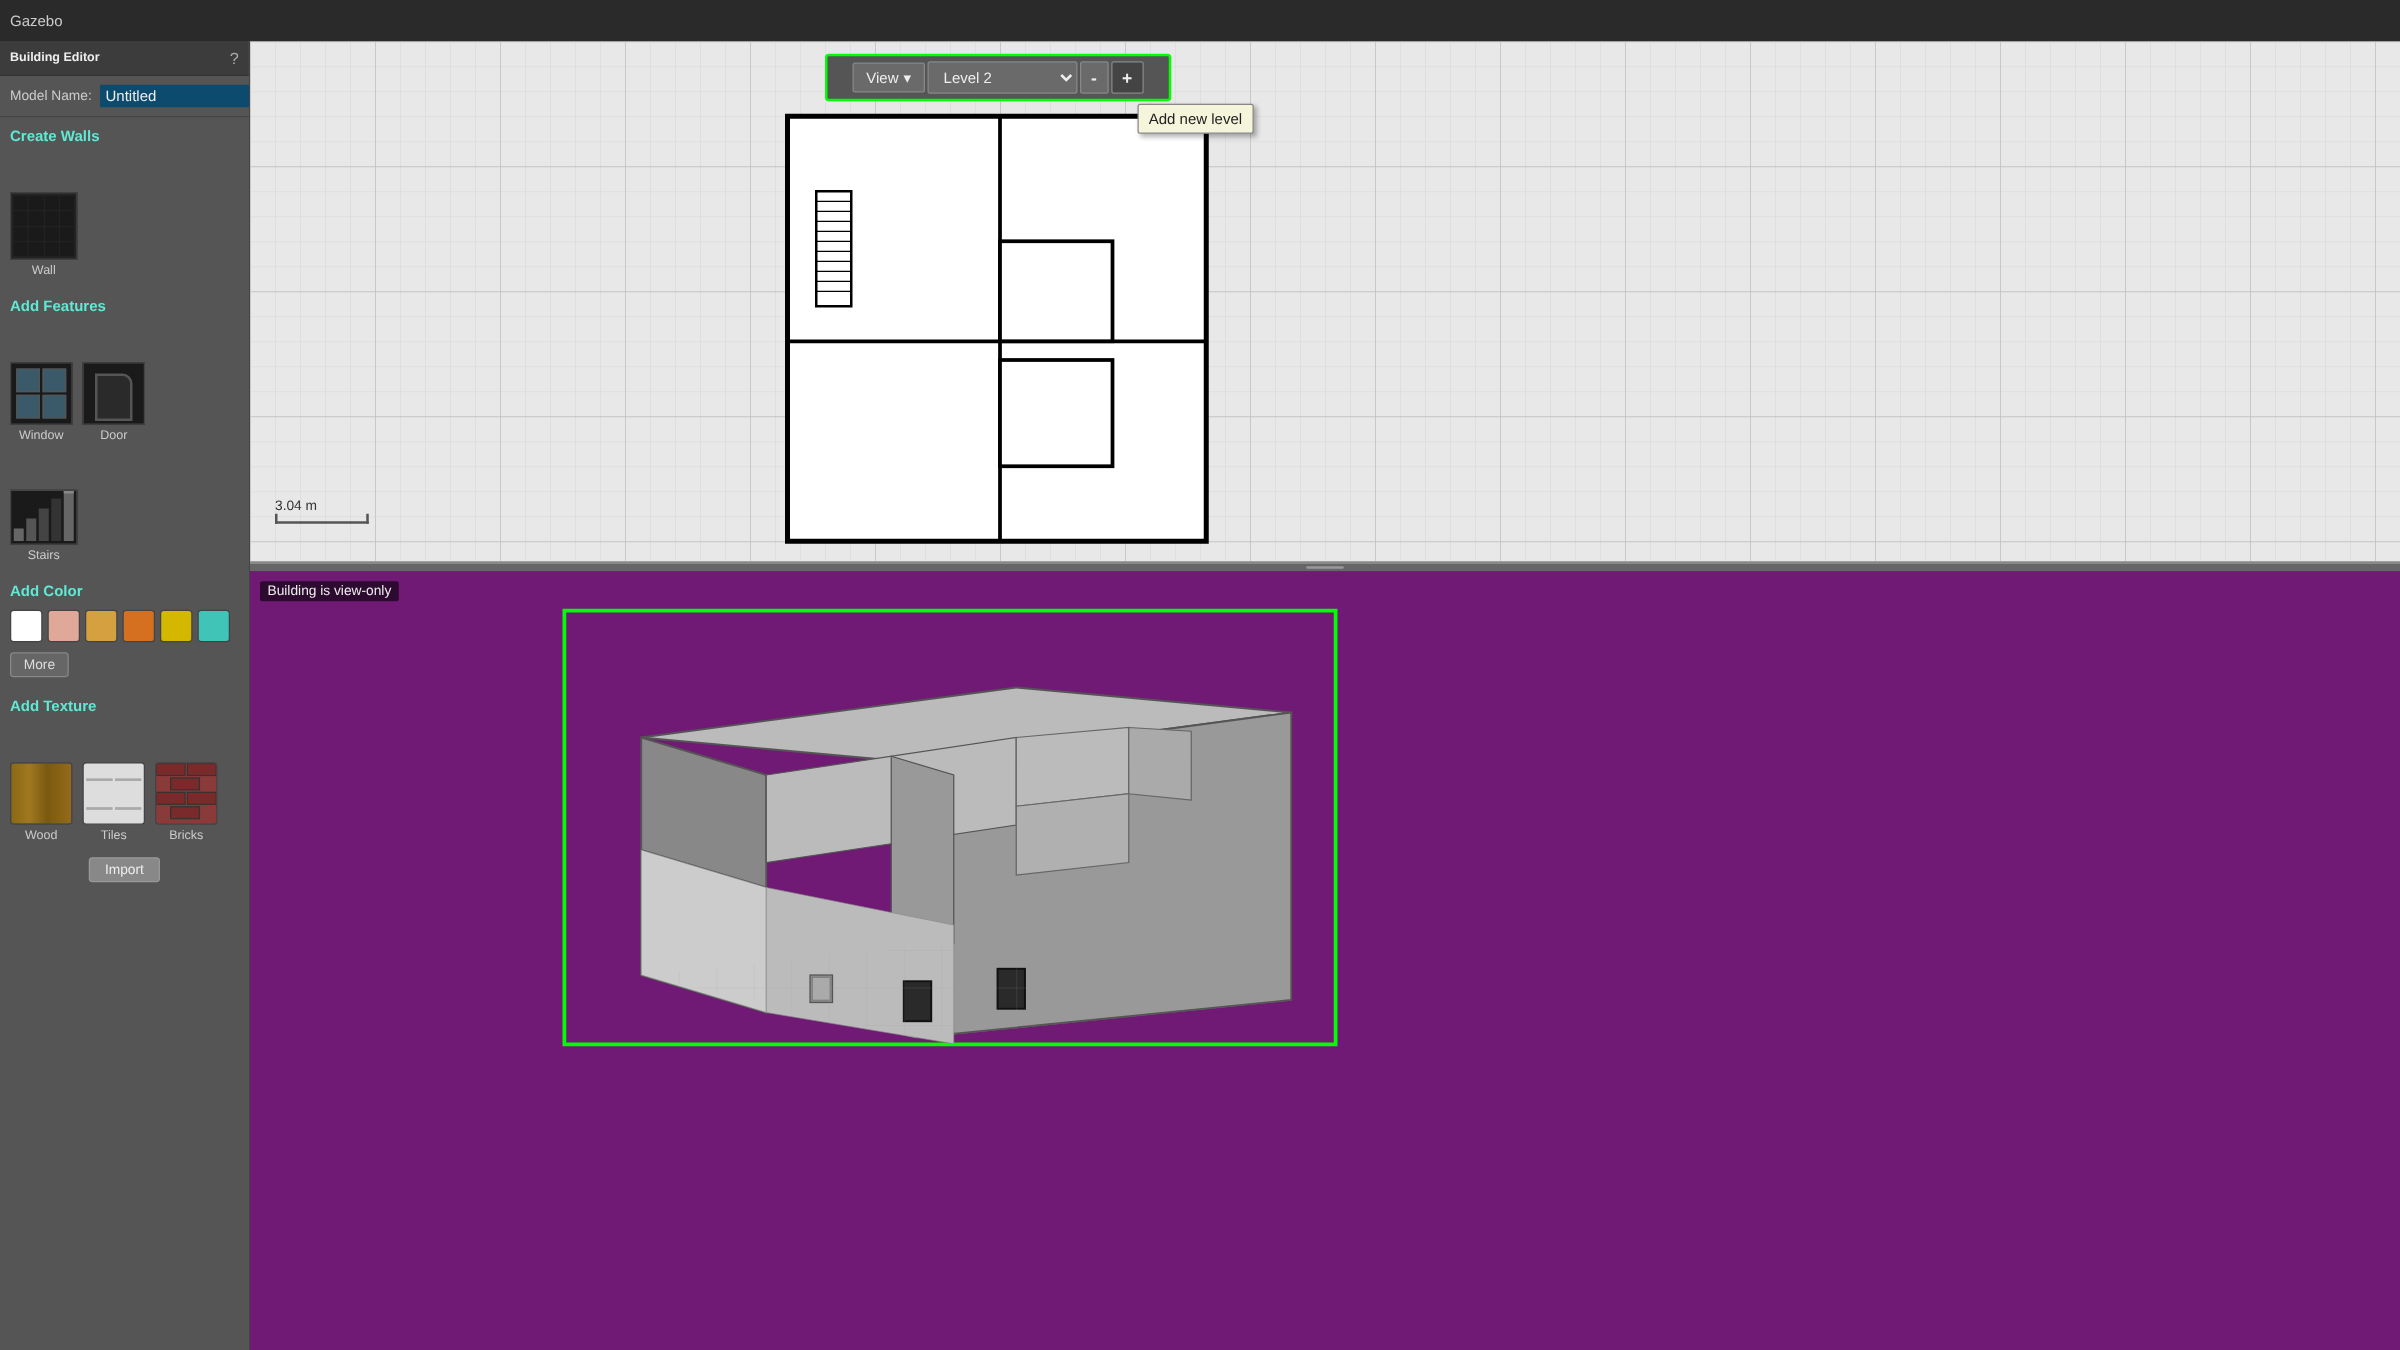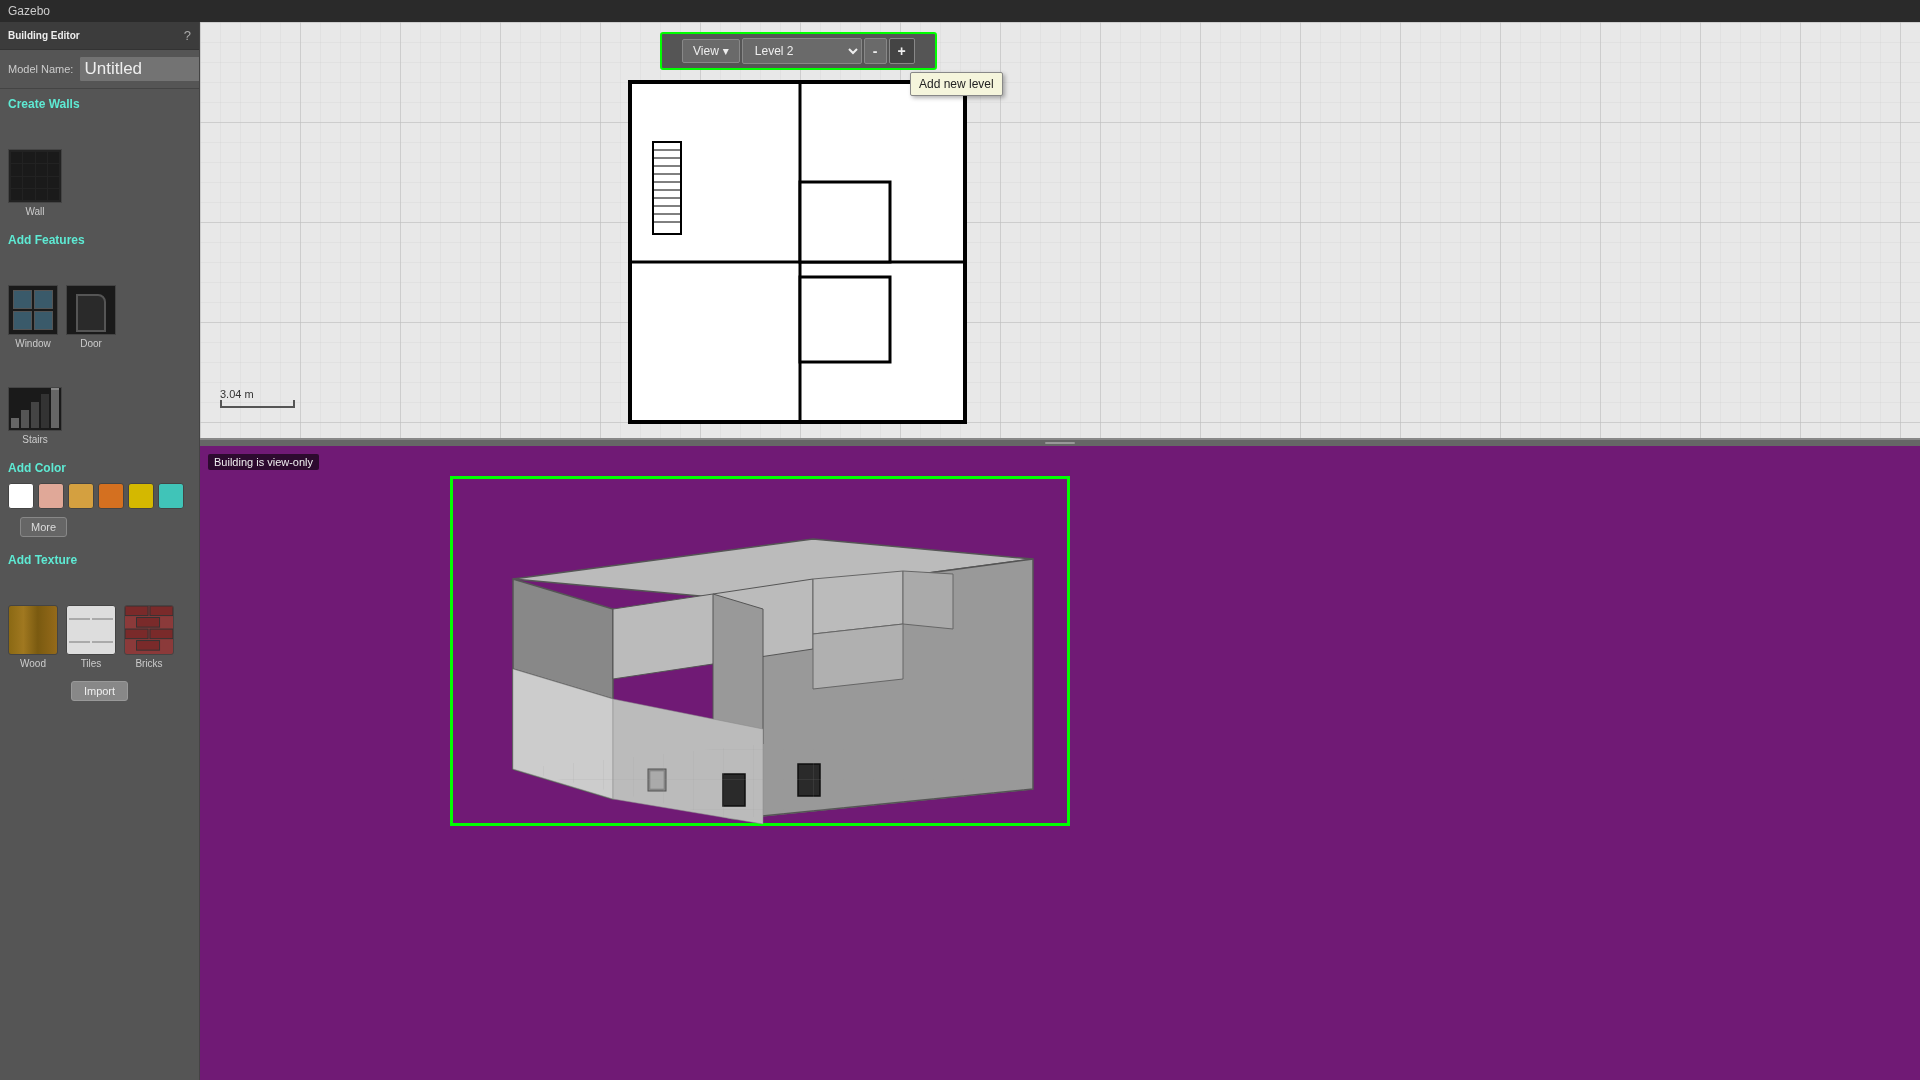--- a/index.html
+++ b/index.html
@@ -1,20 +1,20 @@
 <!DOCTYPE html>
 <html><head>
   <meta charset="utf-8">
   <style>
     * { margin: 0; padding: 0; box-sizing: border-box; }
     body { width: 1920px; height: 1080px; overflow: hidden; background: #4a4a4a; font-family: Arial, sans-serif; font-size: 12px; color: #ddd; }
 
     
     #titlebar {
-      width: 100%; height: 22px; background: #2a2a2a; display: flex; align-items: center;
+      width: 100%; height: 33px; background: #2a2a2a; display: flex; align-items: center;
       padding: 0 8px; color: #ccc; font-size: 12px;
     }
 
     
     #main-layout {
       display: flex; width: 100%; height: calc(100% - 22px);
     }
 
     
     #sidebar {
@@ -25,21 +25,21 @@
     #sidebar-header {
       background: #3c3c3c; padding: 6px 8px; display: flex; justify-content: space-between; align-items: center;
       border-bottom: 1px solid #333;
     }
     #sidebar-header-title { font-size: 10px; font-weight: bold; color: #eee; }
     #sidebar-help { color: #aaa; font-size: 13px; cursor: pointer; }
 
     #model-name-row { padding: 6px 8px; display: flex; align-items: center; gap: 6px; background: #555; border-bottom: 1px solid #444; }
     #model-name-label { color: #ccc; font-size: 11px; white-space: nowrap; }
     #model-name-input {
-      flex: 1; background: #737373; border: 1px solid #555; color: #eee; padding: 2px 4px; font-size: 17px; border-radius: 2px;
+      flex: 1; background: #0c4a6e; border: 1px solid #555; color: #eee; padding: 2px 4px; font-size: 12px; border-radius: 2px;
     }
 
     .section-title { font-size: 12px; font-weight: bold; color: #5eead4; padding: 8px 8px 4px 8px; }
 
     .item-grid { display: flex; flex-wrap: wrap; gap: 8px; padding: 4px 8px 8px 8px; }
 
     .texture-item, .feature-item {
       display: flex; flex-direction: column; align-items: center; gap: 3px; cursor: pointer; margin-top: 30px;
     }
     .texture-item span, .feature-item span { font-size: 10px; color: #ccc; }
@@ -71,21 +71,21 @@
     }
     .door-shape { width: 30px; height: 38px; background: #2a2a2a; border: 2px solid #555; border-radius: 0 8px 0 0; }
 
     
     .color-row { display: flex; gap: 4px; padding: 4px 8px 8px 8px; flex-wrap: wrap; align-items: center; }
     .color-swatch {
       width: 26px; height: 26px; border-radius: 3px; border: 1px solid #444; cursor: pointer;
     }
     .more-btn {
       background: #666; border: 1px solid #888; color: #ddd; padding: 3px 10px; font-size: 11px;
-      cursor: pointer; border-radius: 3px; margin: 0 8px 8px 20px; align-self: flex-start;
+      cursor: pointer; border-radius: 3px; margin: 0 8px 8px 8px; align-self: flex-start;
     }
 
     
     .wood-thumb { background: linear-gradient(90deg, #8B6914 0%, #a07820 30%, #7a5a10 60%, #956a1a 100%); }
     .tiles-thumb { background: #ddd; display: grid; grid-template-columns: 1fr 1fr; grid-template-rows: 1fr 1fr; gap: 2px; padding: 2px; }
     .tile-cell { background: #bbb; border: 1px solid #aaa; }
 
     .import-btn {
       background: #888; border: 1px solid #999; color: #eee; padding: 3px 12px; font-size: 11px;
       cursor: pointer; border-radius: 3px; margin: 4px auto; display: block;

